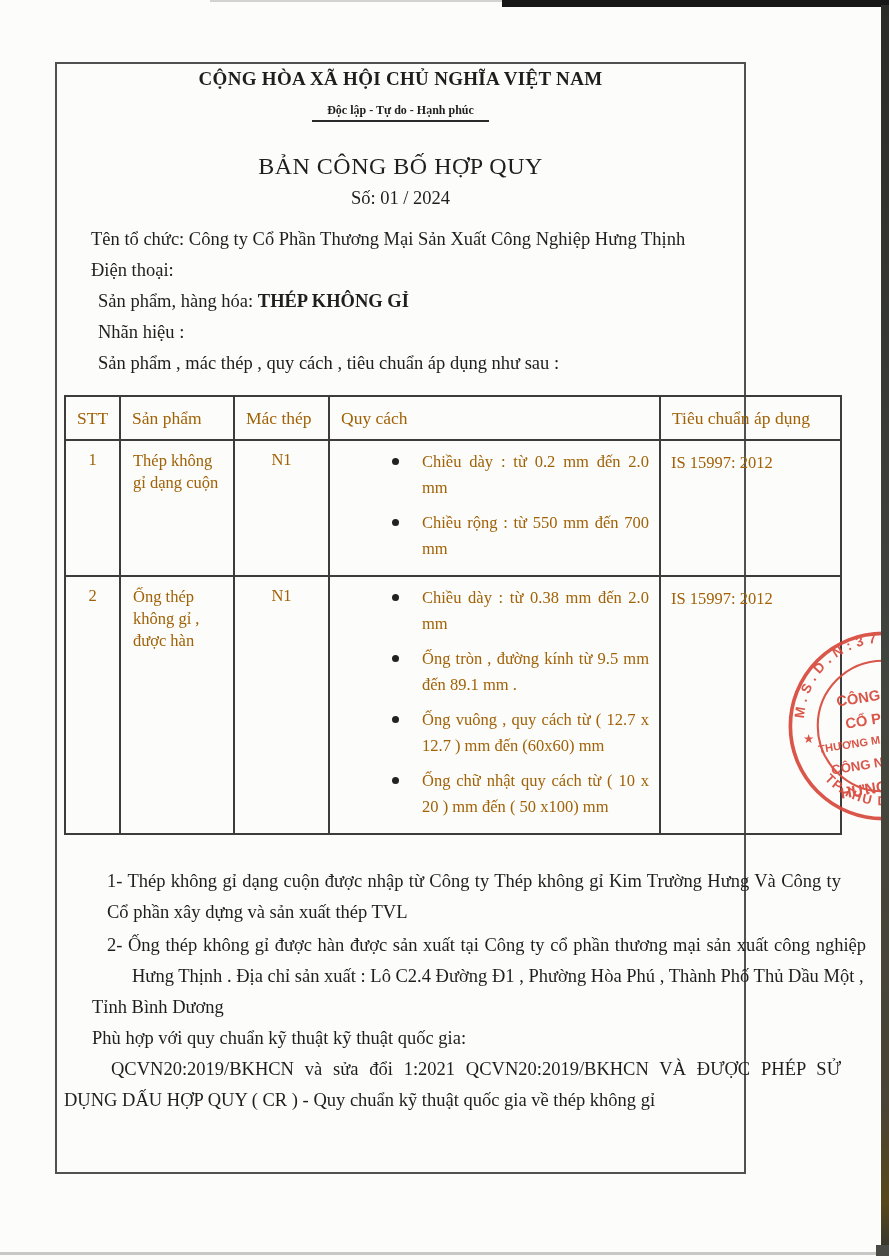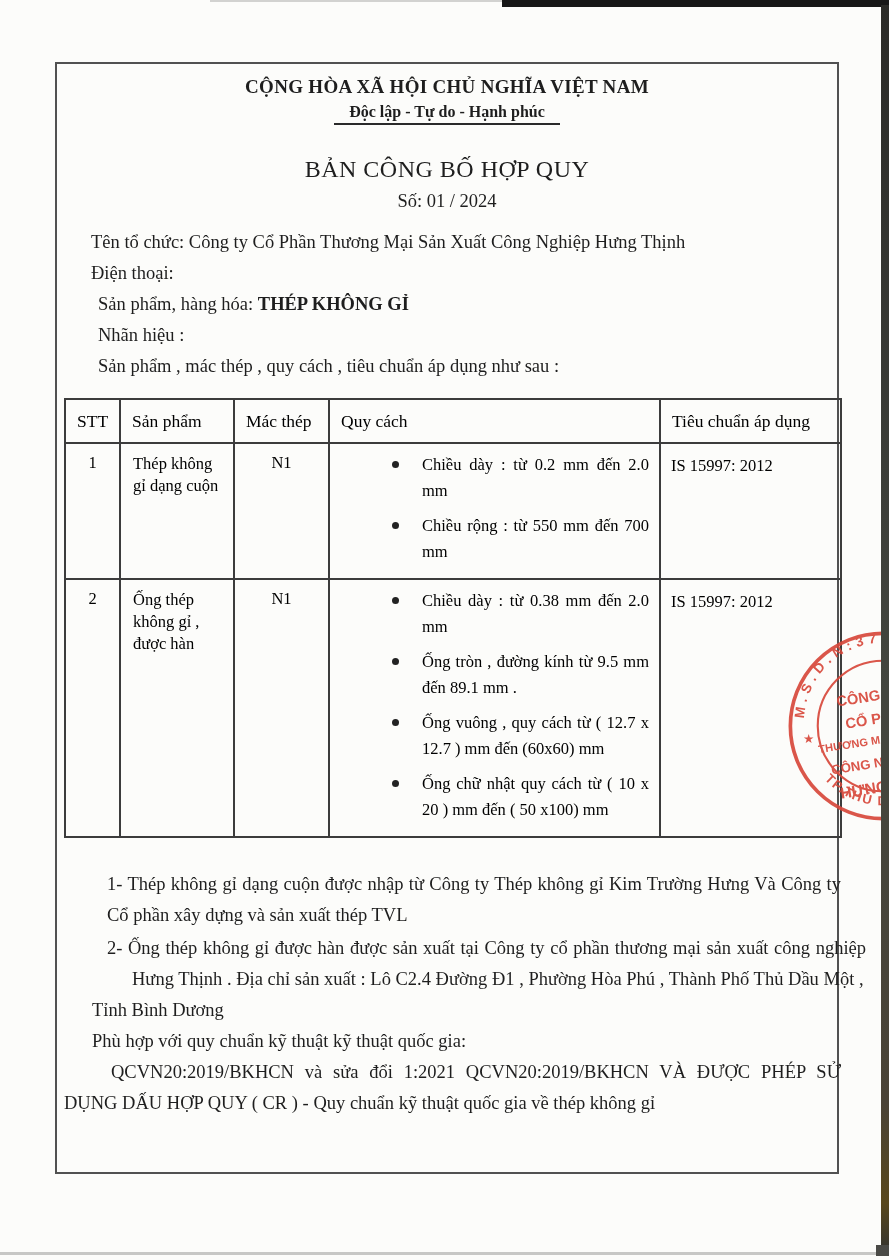--- a/index.html
+++ b/index.html
@@ -10,37 +10,37 @@
   
   .top-hairline { position:absolute; left:210px; top:0; width:679px; height:2px; background:#d2d2d0; }
   .top-strip { position:absolute; left:502px; top:0; width:387px; height:7px; background:#171717; z-index:8; }
   .right-strip { position:absolute; left:881px; top:5px; width:8px; height:1248px; z-index:9;
     background:linear-gradient(180deg,#2b2b28 0%,#43463f 55%,#4a4336 88%,#58471c 96%,#333330 100%); }
   .bottom-line { position:absolute; left:0; top:1252px; width:889px; height:3px; background:#c7c7c5; }
   .bottom-nub { position:absolute; left:876px; top:1245px; width:13px; height:11px; background:#4a4a46; z-index:10; }
 
   
   .frame {
-    position:absolute; left:55px; top:62px; width:784px; height:1112px;
-    border:2px solid #515151; box-sizing:border-box; padding-top:12px;
+    position:absolute; left:55px; top:62px; width:691px; height:1112px;
+    border:2px solid #515151; box-sizing:border-box; padding-top:4px;
   }
   .doc-header { text-align:center; }
   .nat-title { font-size:19px; font-weight:bold; letter-spacing:0.3px; }
-  .motto { display:inline-block; font-size:16px; font-weight:bold;
-    border-bottom:2px solid #2a2a2a; padding:1px 15px 2px; margin-top:4px; }
+  .motto { display:inline-block; font-size:12px; font-weight:bold;
+    border-bottom:2px solid #2a2a2a; padding:1px 15px 2px; margin-top:12px; }
   .doc-title { font-size:24px; font-weight:normal; margin-top:31px; letter-spacing:0.5px; }
   .doc-number { font-size:18.5px; margin-top:8px; }
 
   .info { margin:15px 36px 16px 34px; font-size:18.5px; line-height:31px; }
   .info p { margin:0; }
   .info .indent { padding-left:7px; }
   .info b { font-weight:bold; }
 
   table.spec { border-collapse:collapse; table-layout:fixed; width:776px;
-    margin:14px 0 16px 7px; font-size:16.5px; color:#000000; }
+    margin:14px 0 16px 7px; font-size:16.5px; color:#a16207; }
   .spec th, .spec td { border:2px solid #3c3c3c; vertical-align:top;
     padding:6px 8px; text-align:left; font-weight:normal; box-sizing:border-box; }
   .spec thead tr { height:44px; }
   .spec thead th { vertical-align:middle; font-size:17.5px; padding-left:11px; }
   .spec tr.r1 td { height:93px; }
   .spec tr.r2 td { height:242px; }
   .c-stt { text-align:center !important; padding-top:9px !important; }
   .c-sp  { text-align:right; padding:9px 12px !important; line-height:22px; }
   .c-mt  { text-align:center !important; padding-top:9px !important; }
   .c-qc  { padding:4px 4px 4px 0 !important; }

